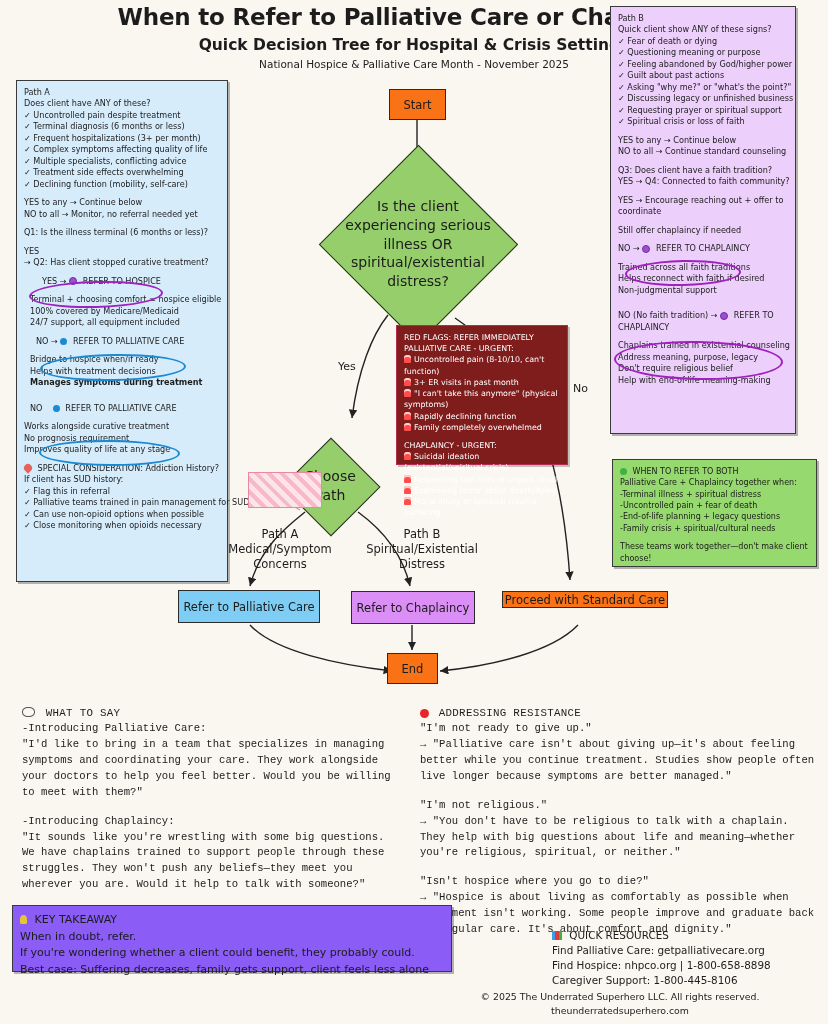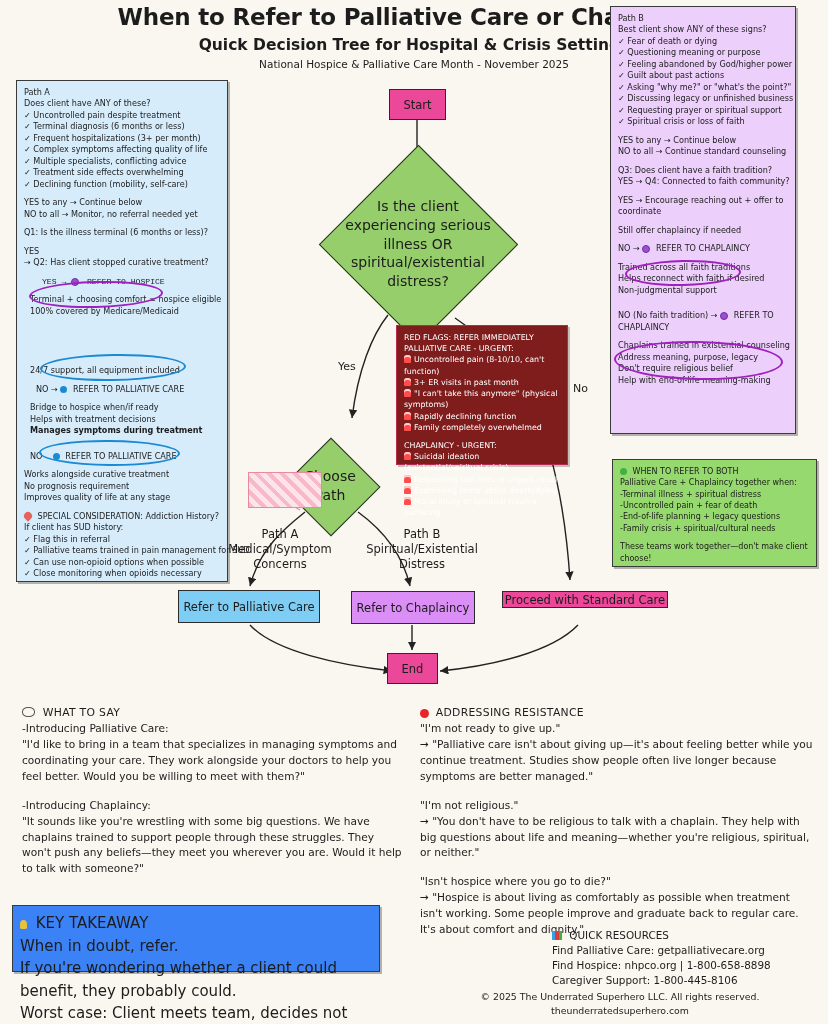--- a/index.html
+++ b/index.html
@@ -53,22 +53,22 @@
     background:#7f1d1d;color:#ffffff;font-size:7.9px;
     border:1.4px solid #b52a4f;box-shadow:2px 2px 0 rgba(0,0,0,.22);
   }
   
   #bothbox{
     left:612px;top:459px;width:205px;height:108px;
     background:#96d96e;font-size:8px;
   }
   
   #takeaway{
-    left:12px;top:905px;width:368px;height:67px;
-    background:#3b82f6;font-size:15px;line-height:1.5;
+    left:12px;top:905px;width:440px;height:67px;
+    background:#8b5cf6;font-size:11px;line-height:1.5;
   }
   .sp{height:7px;}
 
   
   .dot{display:inline-block;width:7px;height:7px;border-radius:50%;
        vertical-align:middle;margin-right:3px;}
   .dot.blue{background:#1a8ad4;}
   .dot.purple{background:#9b4fd1;border:1px solid #6e2fa0;width:6px;height:6px;}
   .dot.green{background:#3fb23f;}
   .dot.red{background:#e8252a;}
@@ -91,21 +91,21 @@
   .ring.p{border:2.2px solid #a020c0;}
   .ring.b{border:2.2px solid #1a8ad4;}
 
   
   .node{
     position:absolute;box-sizing:border-box;
     border:1.5px solid #2b2b2b;
     display:flex;align-items:center;justify-content:center;
     text-align:center;font-size:11.5px;
   }
-  .green{background:#ec4899;}
+  .green{background:#f97316;}
   .blue{background:#7ecdf5;}
   .purple{background:#db8ef5;}
 
   .diamond{
     position:absolute;background:#95ce6a;border:1.5px solid #2b2b2b;
     transform:rotate(45deg);
   }
   .diamond-label{
     position:absolute;display:flex;align-items:center;justify-content:center;
     text-align:center;font-size:14px;line-height:1.35;pointer-events:none;
@@ -118,21 +118,21 @@
            pointer-events:none;}
 
   
   #hatch{
     left:248px;top:472px;width:72px;height:34px;
     background:repeating-linear-gradient(45deg,#f7b9c8 0 4px,#fde4ea 4px 9px);
     border:1.4px solid #e8899f;
   }
 
   
-  .btxt{position:absolute;font-size:10.6px;line-height:1.5;}
+  .btxt{position:absolute;font-size:10.6px;line-height:1.5;font-family:Liberation Mono, monospace;}
   #whattosay{left:22px;top:705px;width:380px;}
   #resist{left:420px;top:705px;width:395px;}
   #quickres{left:552px;top:928px;width:270px;font-size:10.4px;line-height:1.45;}
   #copy{left:420px;top:990px;width:400px;font-size:9.4px;line-height:1.45;text-align:center;}
   .sechdr{font-size:10.8px;letter-spacing:.3px;}
 </style>
 </head>
 <body>
 
 <div class="abs" id="title">When to Refer to Palliative Care or Chaplaincy</div>
@@ -208,30 +208,30 @@
   <div class="ln">✓ Declining function (mobility, self-care)</div>
   <div class="sp"></div>
   <div class="ln">YES to any → Continue below</div>
   <div class="ln">NO to all → Monitor, no referral needed yet</div>
   <div class="sp"></div>
   <div class="ln">Q1: Is the illness terminal (6 months or less)?</div>
   <div class="sp"></div>
   <div class="ln">YES</div>
   <div class="ln">→ Q2: Has client stopped curative treatment?</div>
   <div class="sp"></div>
-  <div class="ln" style="padding-left:18px;font-family:Liberation Mono, monospace;">
+  <div class="ln" style="padding-left:18px;">
     <span>YES</span>
     <span>→</span>
     <span class="dot purple"></span>
     <span>REFER TO HOSPICE</span>
   </div>
   <div class="sp"></div>
   <div class="ln" style="padding-left:6px;">Terminal + choosing comfort = hospice eligible</div>
   <div class="ln" style="padding-left:6px;">100% covered by Medicare/Medicaid</div>
-  <div class="ln" style="padding-left:6px;margin-top:48px;">24/7 support, all equipment included</div>
+  <div class="ln" style="padding-left:6px;">24/7 support, all equipment included</div>
   <div class="sp"></div>
   <div class="ln" style="padding-left:12px;">
     <span>NO</span>
     <span>→</span>
     <span class="dot blue"></span>
     <span>REFER TO PALLIATIVE CARE</span>
   </div>
   <div class="sp"></div>
   <div class="ln" style="padding-left:6px;">Bridge to hospice when/if ready</div>
   <div class="ln" style="padding-left:6px;">Helps with treatment decisions</div>
@@ -261,21 +261,21 @@
 </div>
 
 <div class="ring p" style="left:29px;top:281px;width:130px;height:23px;transform:rotate(-1.5deg);"></div>
 <div class="ring b" style="left:40px;top:354px;width:142px;height:23px;transform:rotate(-1deg);"></div>
 <div class="ring b" style="left:39px;top:440px;width:137px;height:22px;transform:rotate(0.5deg);"></div>
 
 <div class="abs" id="hatch"></div>
 
 <div class="panel abs" id="pathB">
   <div class="ln">Path B</div>
-  <div class="ln">Best client show ANY of these signs?</div>
+  <div class="ln">Quick client show ANY of these signs?</div>
   <div class="ln">✓ Fear of death or dying</div>
   <div class="ln">✓ Questioning meaning or purpose</div>
   <div class="ln">✓ Feeling abandoned by God/higher power</div>
   <div class="ln">✓ Guilt about past actions</div>
   <div class="ln">✓ Asking "why me?" or "what's the point?"</div>
   <div class="ln">✓ Discussing legacy or unfinished business</div>
   <div class="ln">✓ Requesting prayer or spiritual support</div>
   <div class="ln">✓ Spiritual crisis or loss of faith</div>
   <div class="sp"></div>
   <div class="ln">YES to any → Continue below</div>
@@ -374,21 +374,20 @@
   <div>→ "Hospice is about living as comfortably as possible when treatment isn't working. Some people improve and graduate back to regular care. It's about comfort and dignity."</div>
 </div>
 
 <div class="panel abs" id="takeaway">
   <div>
     <span class="bulb"></span>
     <span>KEY TAKEAWAY</span>
   </div>
   <div>When in doubt, refer.</div>
   <div>If you're wondering whether a client could benefit, they probably could.</div>
-  <div>Worst case: Client meets team, decides not for them right now</div>
   <div>Best case: Suffering decreases, family gets support, client feels less alone</div>
 </div>
 
 <div class="abs" id="quickres">
   <div>
     <span class="books"></span>
     <span>QUICK RESOURCES</span>
   </div>
   <div>Find Palliative Care: getpalliativecare.org</div>
   <div>Find Hospice: nhpco.org | 1-800-658-8898</div>

